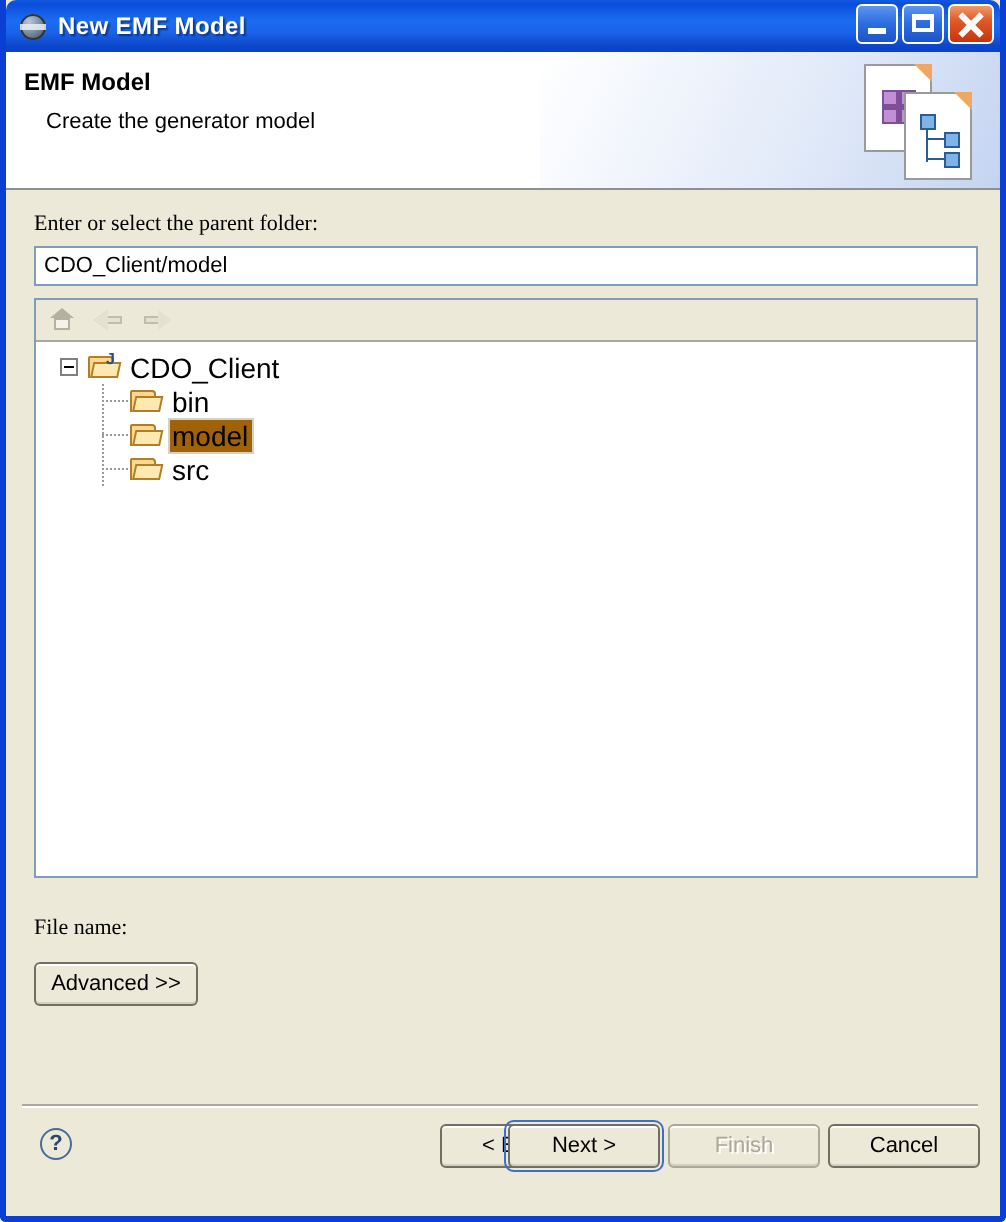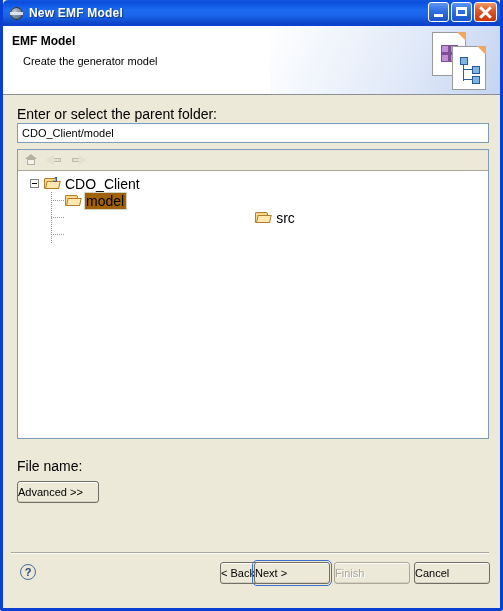--- a/index.html
+++ b/index.html
@@ -204,22 +204,23 @@
   }
 
   
   .body {
     position: relative;
     background: #ece9d8;
     height: 509px;
   }
   .lbl {
     position: absolute;
-    font-size: 14px;
+    font-size: 11px;
     white-space: nowrap;
+    font-family: Liberation Serif, serif;
   }
   .textfield {
     position: absolute;
     box-sizing: border-box;
     background: #ffffff;
     border: 1px solid #7f9db9;
     font-family: "Liberation Sans", sans-serif;
     font-size: 11px;
     color: #000000;
     padding: 0 0 0 4px;
@@ -395,20 +396,21 @@
   
   .btn {
     position: absolute;
     box-sizing: border-box;
     background: #ece9d8;
     border: 1px solid #716f64;
     border-radius: 3px;
     font-family: "Liberation Sans", sans-serif;
     font-size: 11px;
     color: #000000;
+    text-align: center;
     line-height: 20px;
     height: 22px;
     box-shadow: inset 0 1px 0 #ffffff, inset 0 -1px 0 #d4d0c0;
   }
   .btn.disabled {
     color: #aca899;
     border-color: #aca899;
     text-shadow: 1px 1px 0 #ffffff;
   }
   .btn.default {
@@ -517,30 +519,37 @@
         <div class="trow" style="padding-left:26px;">
           <span class="expander"></span>
           <span class="folder proj">
             <span class="back"></span>
               <span class="front"></span>
               <span class="jmark">J</span>
           </span>
           <span class="tlabel">CDO_Client</span>
         </div>
 
+        <div class="trow" style="padding-left:47px;">
+          <span class="folder">
+            <span class="back"></span>
+              <span class="front"></span>
+          </span>
+          <span class="tlabel">bin</span>
+        </div>
 
         <div class="trow" style="padding-left:47px;">
           <span class="folder">
             <span class="back"></span>
               <span class="front"></span>
           </span>
           <span class="tlabel sel">model</span>
         </div>
 
-        <div class="trow" style="padding-left:47px;justify-content:center;">
+        <div class="trow" style="padding-left:47px;">
           <span class="folder">
             <span class="back"></span>
               <span class="front"></span>
           </span>
           <span class="tlabel">src</span>
         </div>
       </div>
     </div>
 
     <span class="lbl" style="left:14px; top:363px;">File name:</span>

